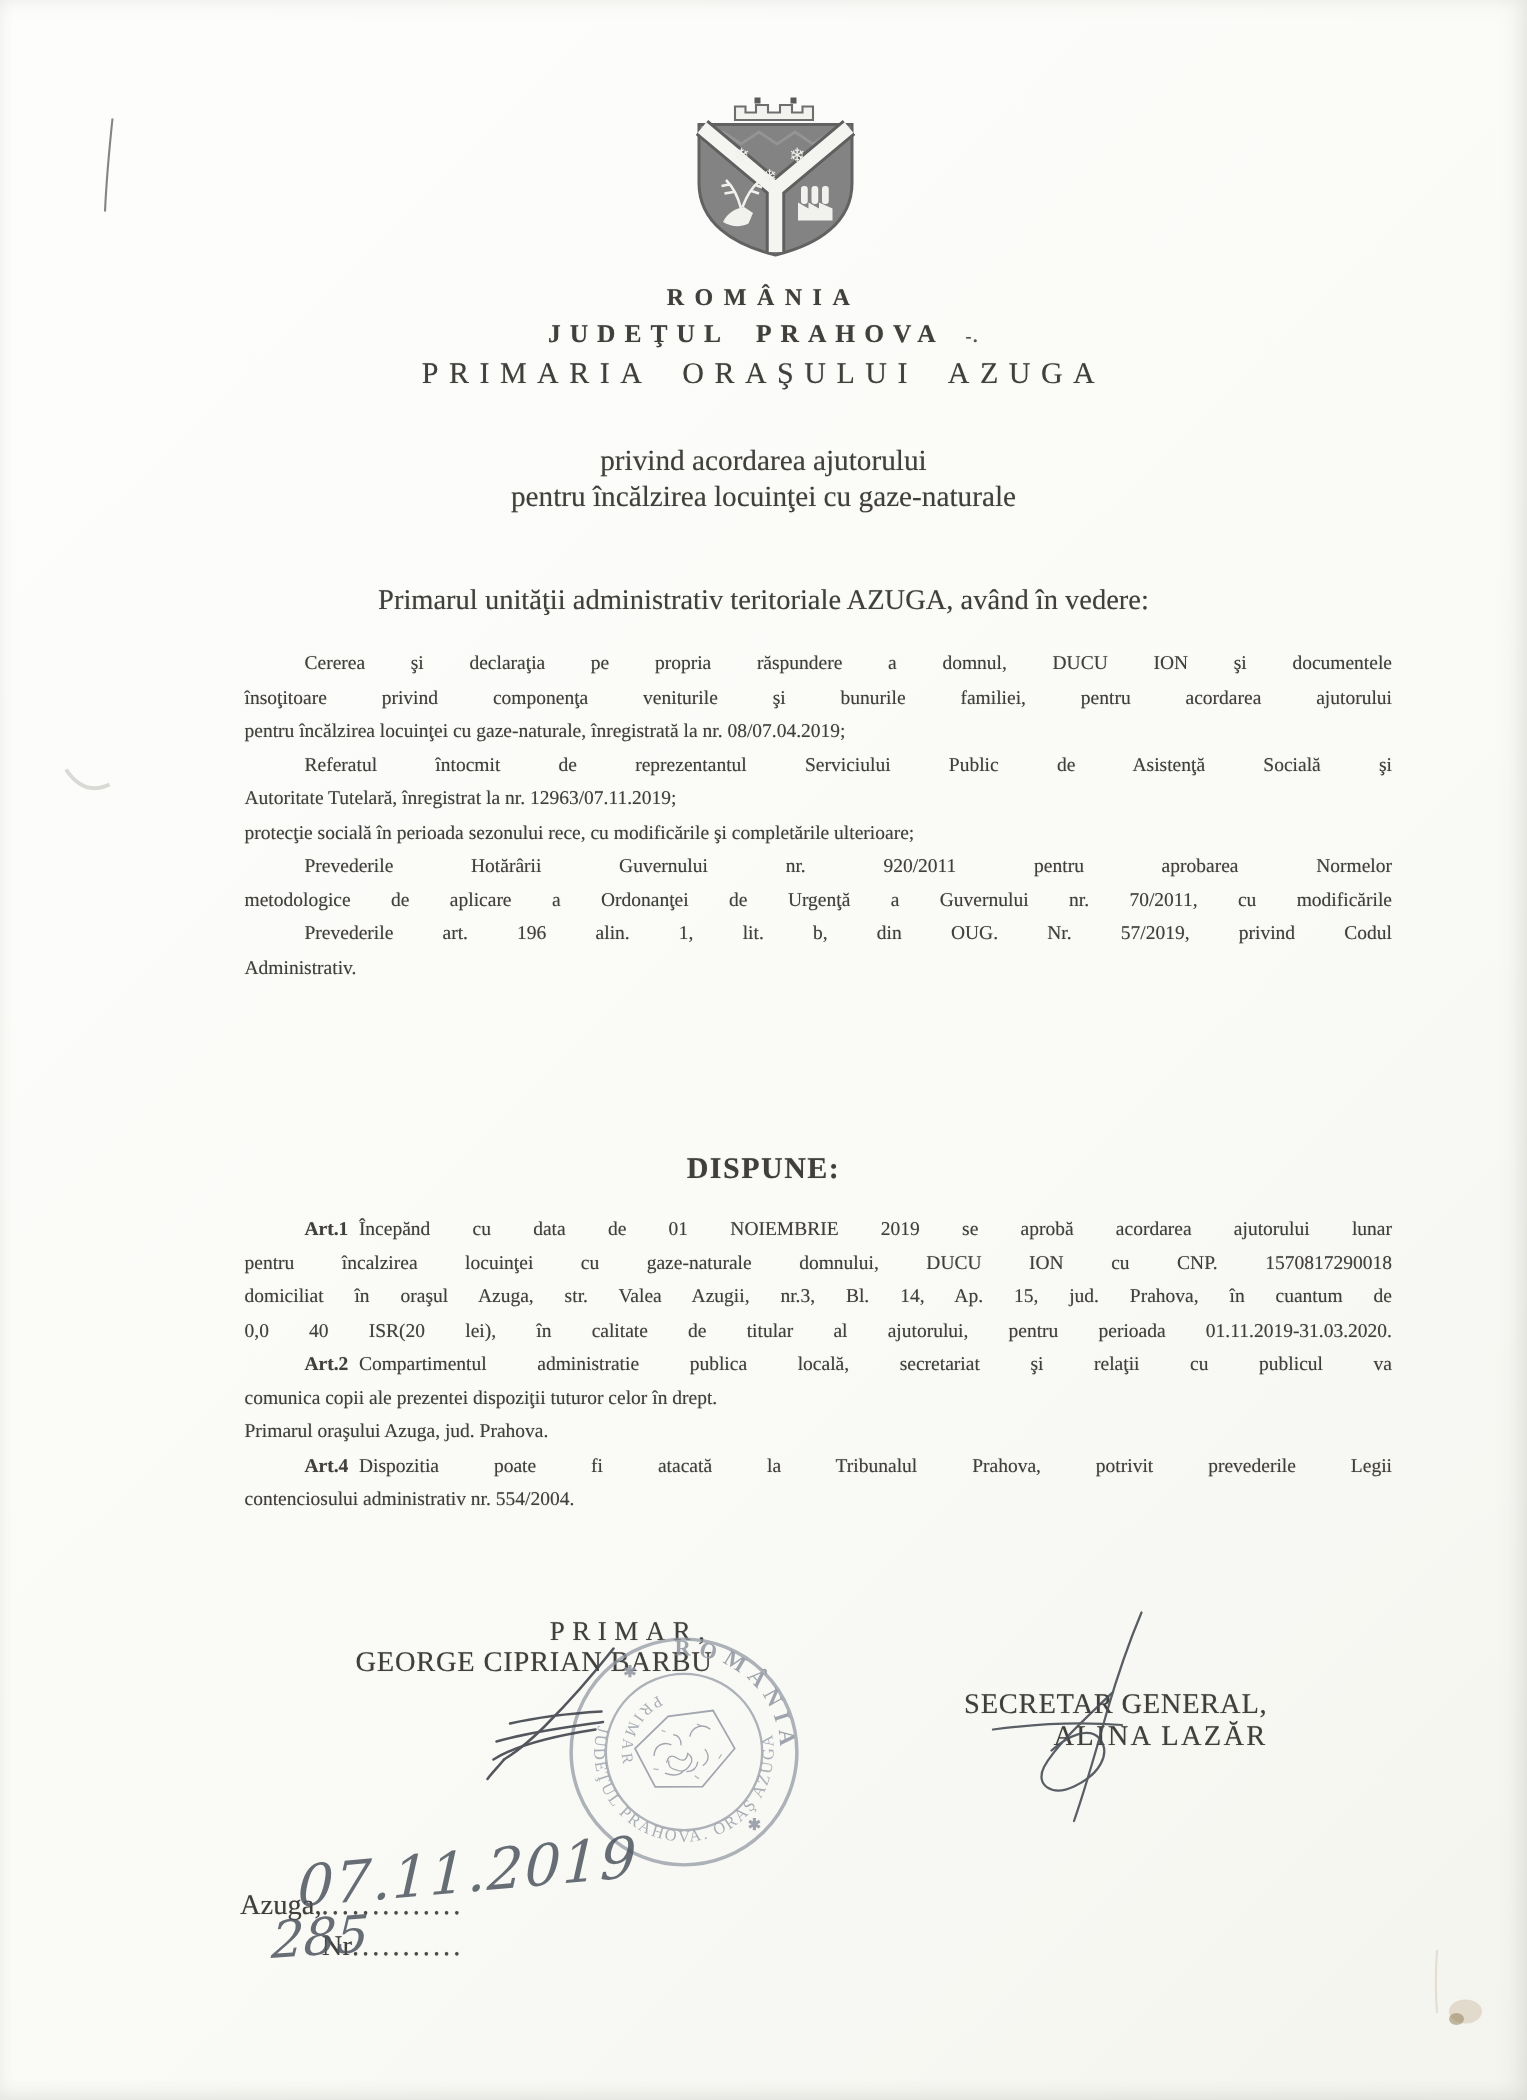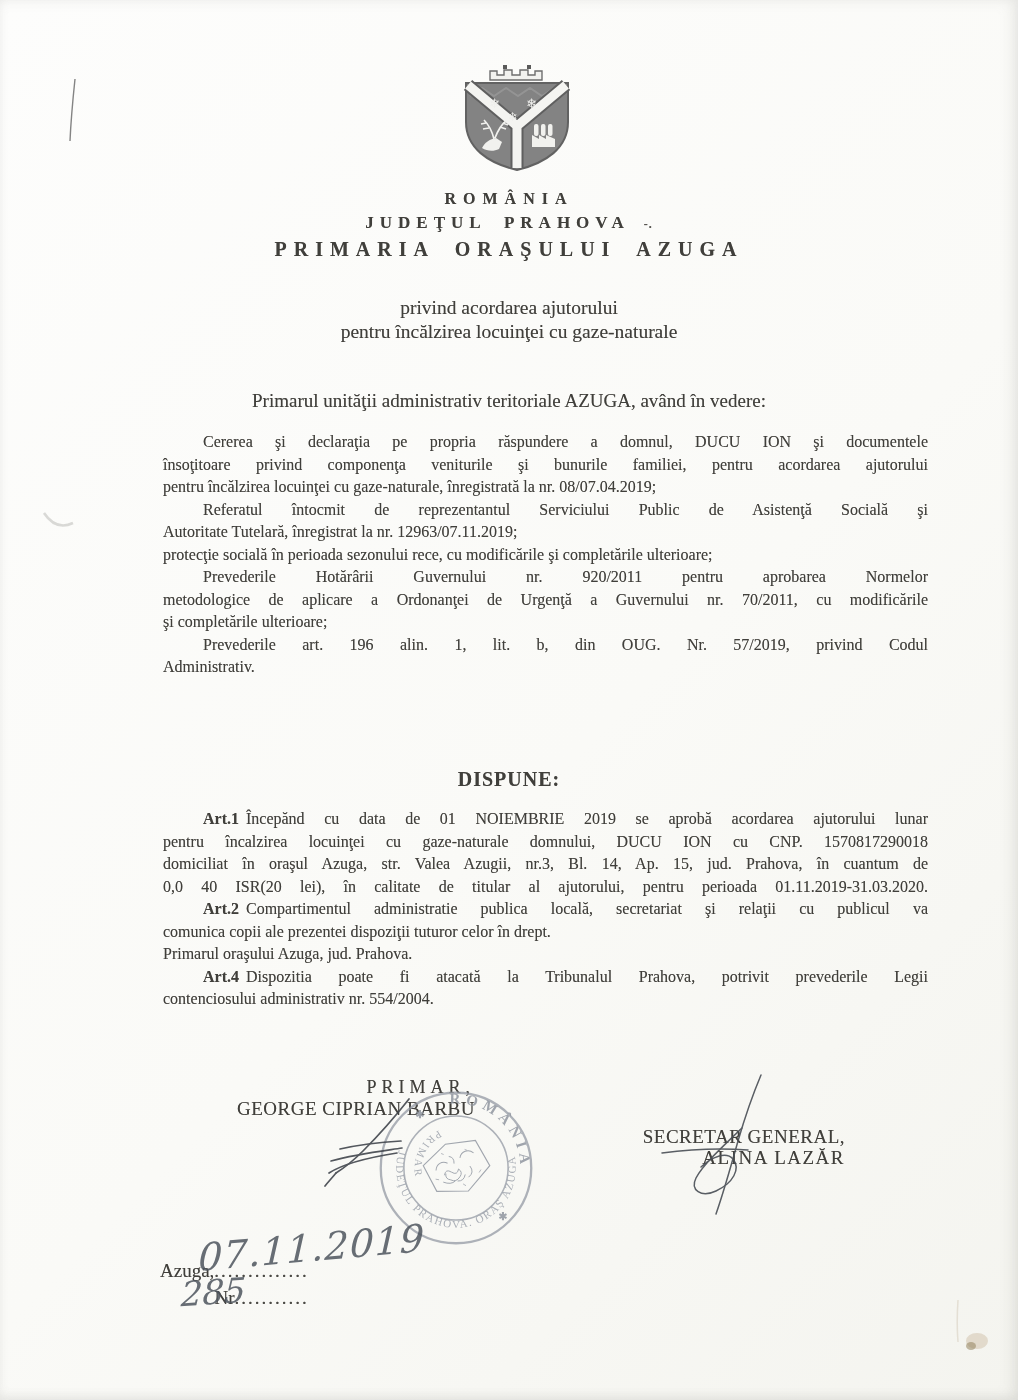--- a/index.html
+++ b/index.html
@@ -11,28 +11,28 @@
     box-shadow:inset -6px 0 14px rgba(120,120,115,.12), inset 0 -4px 10px rgba(120,120,115,.08);
   }
   .page *{box-sizing:border-box;}
   .txt{text-shadow:0 0 .6px rgba(64,62,56,.45);}
   .abs{position:absolute;}
   .ctr{left:0;right:0;text-align:center;}
   
   .hdr-country{top:190px;font-weight:bold;font-size:16px;letter-spacing:7px;}
   .hdr-county{top:213px;font-weight:bold;font-size:17px;letter-spacing:6px;word-spacing:8px;}
   .hdr-county .mark{font-size:12px;letter-spacing:1px;margin-left:14px;color:#55534e;}
-  .hdr-city{top:238px;font-weight:bold;font-size:20px;letter-spacing:7px;word-spacing:9px;text-align:center;}
+  .hdr-city{top:238px;font-weight:normal;font-size:20px;letter-spacing:7px;word-spacing:9px;text-align:center;}
   
   .title{top:296px;line-height:24px;font-size:19.5px;}
   .title .t1{font-weight:bold;font-size:20px;letter-spacing:1px;}
   
   .intro{top:390px;font-size:19px;text-align:center;}
   
-  .block{position:absolute;left:163px;width:765px;font-size:16px;line-height:22.5px;}
+  .block{position:absolute;left:163px;width:765px;font-size:13px;line-height:22.5px;}
   .paras{top:431px;}
   .arts{top:808px;}
   .jline{text-align:justify;min-height:22.5px;}
   .jfull{text-align-last:justify;}
   .indent{padding-left:40px;}
   .artlbl{font-weight:bold;padding-right:7px;}
   .dispune{top:768px;font-weight:bold;font-size:20px;letter-spacing:1px;}
   
   .sig{position:absolute;text-align:right;line-height:21px;}
   .sig-left{left:235px;top:1077px;width:240px;}
@@ -97,21 +97,20 @@
 
   <section class="block paras txt">
     <div class="jline jfull indent">Cererea şi declaraţia pe propria răspundere a domnul, DUCU ION şi documentele</div>
     <div class="jline jfull">însoţitoare privind componenţa veniturile şi bunurile familiei, pentru acordarea ajutorului</div>
     <div class="jline">pentru încălzirea locuinţei cu gaze-naturale, înregistrată la nr. 08/07.04.2019;</div>
     <div class="jline jfull indent">Referatul întocmit de reprezentantul Serviciului Public de Asistenţă Socială şi</div>
     <div class="jline">Autoritate Tutelară, înregistrat la nr. 12963/07.11.2019;</div>
     <div class="jline">protecţie socială în perioada sezonului rece, cu modificările şi completările ulterioare;</div>
     <div class="jline jfull indent">Prevederile Hotărârii Guvernului nr. 920/2011 pentru aprobarea Normelor</div>
     <div class="jline jfull">metodologice de aplicare a Ordonanţei de Urgenţă a Guvernului nr. 70/2011, cu modificările</div>
-    <div class="jline">şi completările ulterioare;</div>
     <div class="jline jfull indent">Prevederile art. 196 alin. 1, lit. b, din OUG. Nr. 57/2019, privind Codul</div>
     <div class="jline">Administrativ.</div>
   </section>
 
   <div class="abs ctr txt dispune">DISPUNE:</div>
 
   <section class="block arts txt">
     <div class="jline jfull indent"><b class="artlbl">Art.1</b><span>Începănd cu data de 01 NOIEMBRIE 2019 se aprobă acordarea ajutorului lunar</span></div>
     <div class="jline jfull">pentru încalzirea locuinţei cu gaze-naturale domnului, DUCU ION cu CNP. 1570817290018</div>
     <div class="jline jfull">domiciliat în oraşul Azuga, str. Valea Azugii, nr.3, Bl. 14, Ap. 15, jud. Prahova, în cuantum de</div>

